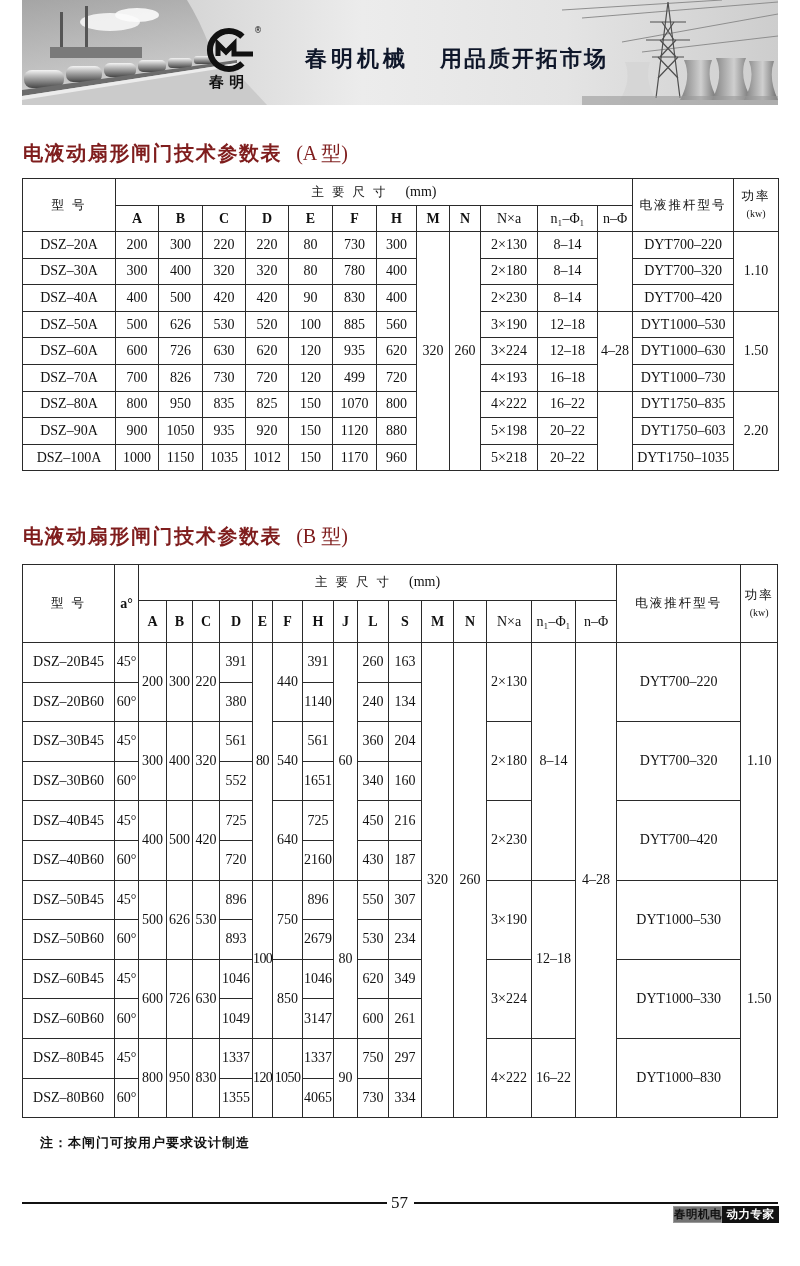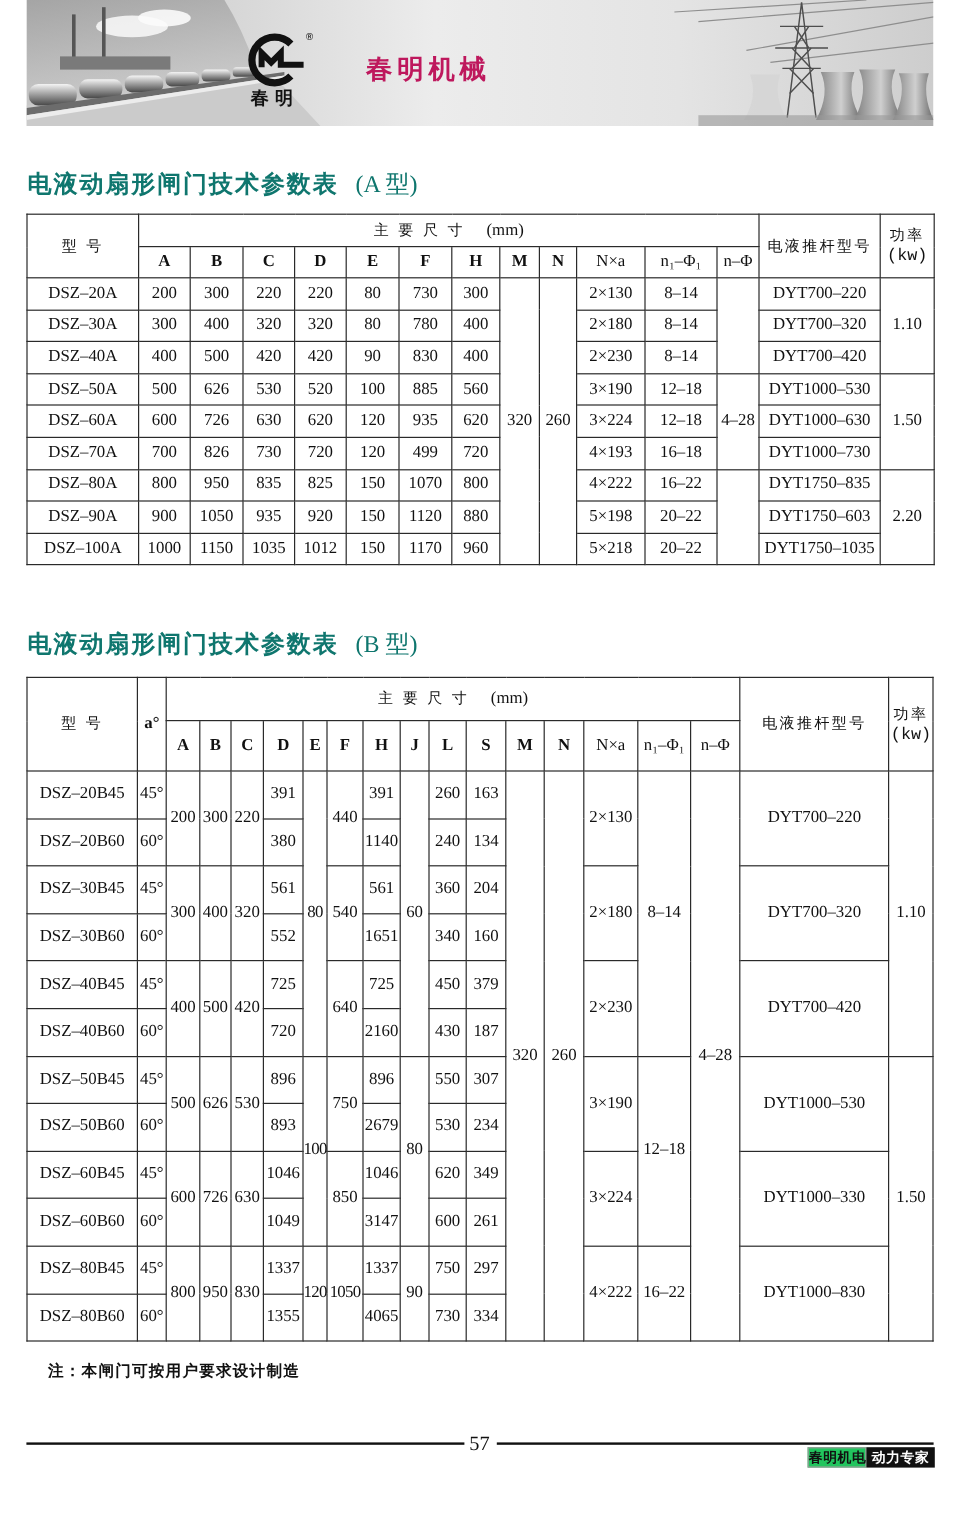--- a/index.html
+++ b/index.html
@@ -7,49 +7,49 @@
   body {
     width: 800px; height: 1266px; position: relative; overflow: hidden;
     background: #ffffff; color: #111;
     font-family: "DejaVu Sans", sans-serif;
   }
   .banner { position: absolute; left: 22px; top: 0; width: 756px; height: 105px; overflow: hidden; }
   .banner svg.art { position: absolute; left: 0; top: 0; }
   .logo { position: absolute; left: 203px; top: 22px; width: 62px; height: 72px; }
   .slogan {
     position: absolute; top: 46px; font-weight: bold; font-size: 22px; line-height: 26px;
-    color: #be185d; white-space: nowrap; font-family: "DejaVu Sans", sans-serif;
+    color: #0f172a; white-space: nowrap; font-family: "DejaVu Sans", sans-serif;
   }
   .slogan.company { left: 305px; letter-spacing: 4px; }
   .slogan.tagline { left: 440px; letter-spacing: 2px; }
 
   .title {
     position: absolute; left: 23px; white-space: nowrap; font-weight: bold;
-    font-size: 20px; line-height: 24px; letter-spacing: 1.6px; color: #0f766e;
+    font-size: 20px; line-height: 24px; letter-spacing: 1.6px; color: #7f1d1d;
     font-family: "DejaVu Sans", sans-serif;
   }
   .title .type {
     font-family: "Liberation Serif", serif; font-weight: normal; font-size: 20px;
     letter-spacing: 0; margin-left: 14px;
   }
 
   table.spec {
     position: absolute; left: 22px; border-collapse: collapse; table-layout: fixed;
     border: 1.5px solid #111;
   }
   table.spec th, table.spec td {
     border: 1px solid #2a2a2a; padding: 0; text-align: center; vertical-align: middle;
     font-family: "Liberation Serif", serif; font-size: 14px; font-weight: normal;
     color: #111; white-space: nowrap; overflow: visible;
   }
   table.spec th.cn { font-family: "DejaVu Serif", serif; font-size: 12.5px; letter-spacing: 2px; }
   table.spec th.b { font-weight: bold; }
   table.spec .unit { margin-left: 18px; font-family: Liberation Serif, serif; font-size: 14px; letter-spacing: 0; }
   table.spec .blk { display: block; line-height: 18px; }
-  table.spec .blk.u { font-family: Liberation Mono, monospace; font-size: 14px; letter-spacing: 0; }
+  table.spec .blk.u { font-family: Liberation Serif, serif; font-size: 10px; letter-spacing: 0; }
   table.spec td.tight { letter-spacing: -0.6px; }
 
   #table-a { top: 178px; width: 756px; }
   #table-a tr.h1 { height: 27px; }
   #table-a tr.h2 { height: 26px; }
   #table-a tbody tr { height: 26.6px; }
 
   #table-b { top: 564px; width: 755px; }
   #table-b tr.h1 { height: 36px; }
   #table-b tr.h2 { height: 42px; }
@@ -60,21 +60,21 @@
     letter-spacing: 1px; white-space: nowrap; font-family: "DejaVu Sans", sans-serif;
   }
   .rule-left { position: absolute; left: 22px; top: 1202px; width: 365px; height: 2px; background: #111; }
   .rule-right { position: absolute; left: 414px; top: 1202px; width: 364px; height: 2px; background: #111; }
   .page-num {
     position: absolute; left: 391px; top: 1193px; font-family: "Liberation Serif", serif;
     font-size: 17px; line-height: 20px; color: #111;
   }
   .badge { position: absolute; left: 673px; top: 1206px; height: 17px; display: flex; }
   .badge .brand {
-    border: 1px solid #999; background: #22c55e; color: #111; font-size: 11.5px; font-weight: bold;
+    border: 1px solid #999; background: #737373; color: #111; font-size: 11.5px; font-weight: bold;
     width: 49px; line-height: 15px; text-align: center; white-space: nowrap; letter-spacing: 0.5px;
   }
   .badge .motto {
     background: #111; color: #fff; font-size: 11.5px; font-weight: bold; width: 57px;
     line-height: 17px; text-align: center; white-space: nowrap; letter-spacing: 0.5px;
   }
 </style>
 </head>
 <body>
 
@@ -146,20 +146,21 @@
   </svg>
 
   <svg class="logo" style="left:181px;" viewBox="0 0 62 72" width="62" height="72">
     <path d="M39.4,14.6 A19,19 0 1,0 39.4,41.4" stroke="#111" stroke-width="6" fill="none"></path>
     <path d="M15,34 L15,22 L23,30 L31,22 L31,32 L50,32" stroke="#111" stroke-width="5" fill="none" stroke-linejoin="miter"></path>
     <text x="51" y="11" font-size="8" font-family="DejaVu Sans, sans-serif" fill="#111">®</text>
     <text x="6" y="65" font-size="15" font-weight="bold" font-family="DejaVu Sans, sans-serif" fill="#111">春 明</text>
   </svg>
 
   <div class="slogan company" style="left:283px;">春明机械</div>
+  <div class="slogan tagline" style="left:418px;">用品质开拓市场</div>
 </div>
 
 <div class="title" style="top:141px;">
   <span>电液动扇形闸门技术参数表</span><span class="type">(A 型)</span>
 </div>
 
 <table class="spec" id="table-a">
   <colgroup>
     <col style="width:93px">
       <col style="width:43px">
@@ -446,21 +447,21 @@
     <tr>
       <td>DSZ–40B45</td>
       <td>45°</td>
       <td rowspan="2">400</td>
       <td rowspan="2">500</td>
       <td rowspan="2">420</td>
       <td>725</td>
       <td rowspan="2">640</td>
       <td>725</td>
       <td>450</td>
-      <td>379</td>
+      <td>216</td>
       <td rowspan="2">2×230</td>
       <td rowspan="2">DYT700–420</td>
     </tr>
 
     <tr>
       <td>DSZ–40B60</td>
       <td>60°</td>
       <td>720</td>
       <td>2160</td>
       <td>430</td>

